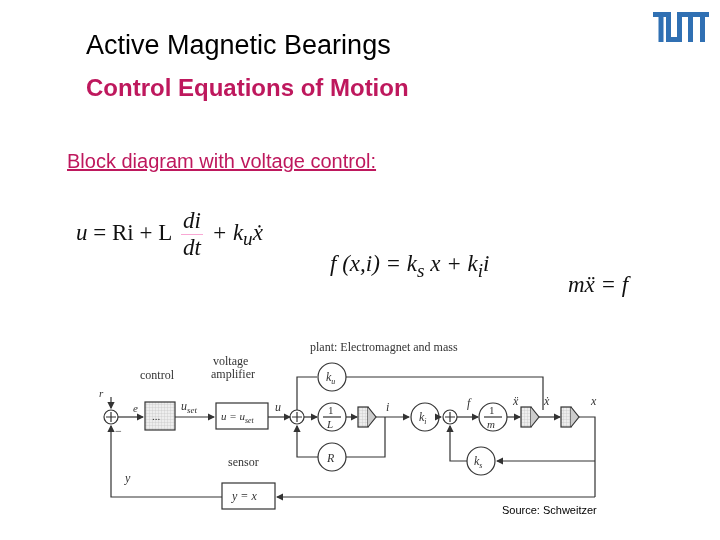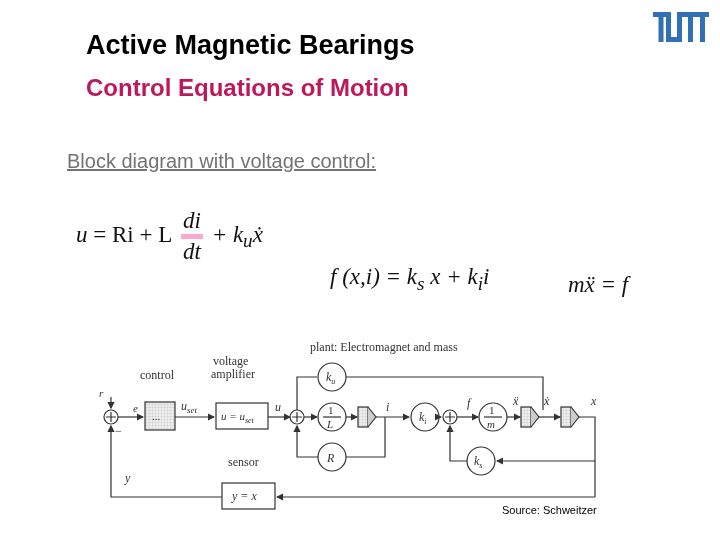--- a/index.html
+++ b/index.html
@@ -1,26 +1,26 @@
 <!DOCTYPE html>
 <html><head>
 <meta charset="utf-8">
 <style>
   html, body { margin:0; padding:0; background:#ffffff; }
   body { width:720px; height:540px; position:relative; overflow:hidden; font-family:"Liberation Sans", sans-serif; }
-  .title { position:absolute; left:86px; top:30px; font-size:27px; font-weight:bold; color:#000; }
+  .title { position:absolute; left:86px; top:30px; font-size:27px; font-weight:normal; color:#000; }
   .subtitle { position:absolute; left:86px; top:74px; font-size:24px; font-weight:bold; color:#be185d; }
   .logo { position:absolute; left:653px; top:12px; width:56px; height:30px; }
-  .intro { position:absolute; left:67px; top:150px; font-size:20px; color:#737373; text-decoration:underline; }
+  .intro { position:absolute; left:67px; top:150px; font-size:20px; color:#be185d; text-decoration:underline; }
   .eq { position:absolute; font-family:"Liberation Serif", serif; font-style:italic; font-size:23px; color:#111; white-space:nowrap; }
   .eq1 { left:76px; top:208px; }
   .frac { display:inline-block; vertical-align:middle; text-align:center; margin:0 3px; }
-  .frac .num { display:block; border-bottom:5px solid #f9a8d4; padding:0 2px; }
+  .frac .num { display:block; border-bottom:1px solid #f9a8d4; padding:0 2px; }
   .frac .den { display:block; padding:0 2px;font-style:italic; }
-  .eq2 { left:330px; top:264px; }
+  .eq2 { left:330px; top:251px; }
   .eq3 { left:568px; top:272px; }
   .diagram { position:absolute; left:95px; top:335px; width:530px; height:180px; }
   .source { position:absolute; left:502px; top:504px; font-size:11px; color:#000; }
   svg text { font-family:"Liberation Serif", serif; }
 </style>
 </head>
 <body>
 
 <div class="title">Active Magnetic Bearings</div>
 <div class="subtitle">Control Equations of Motion</div>

